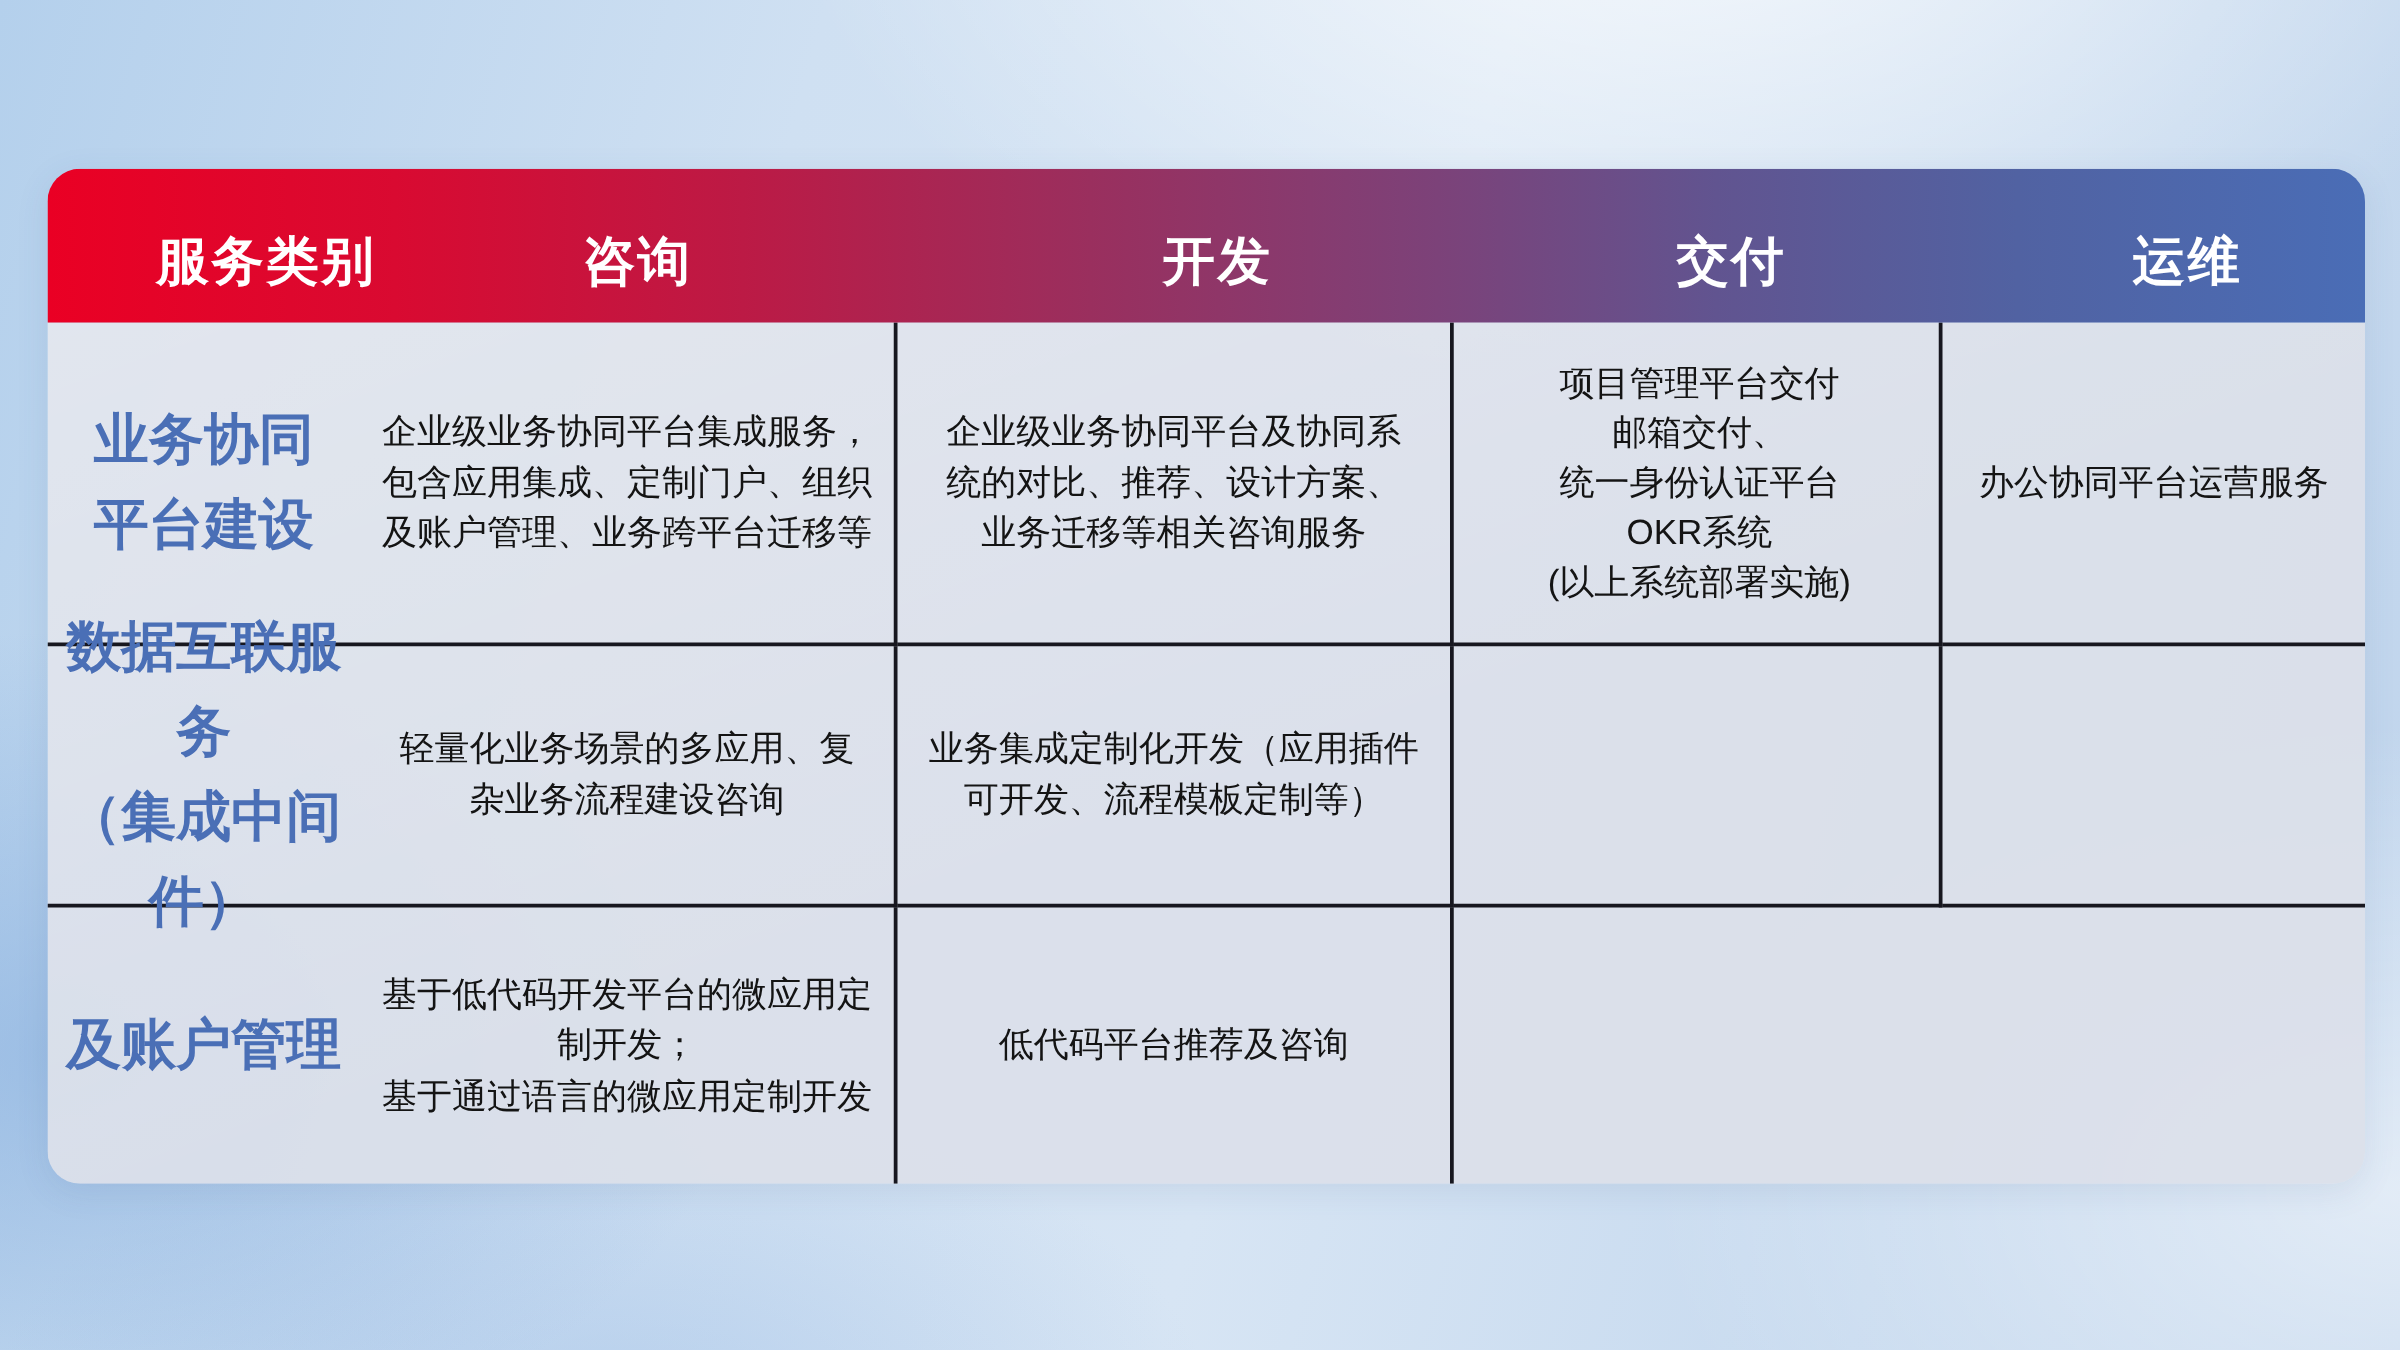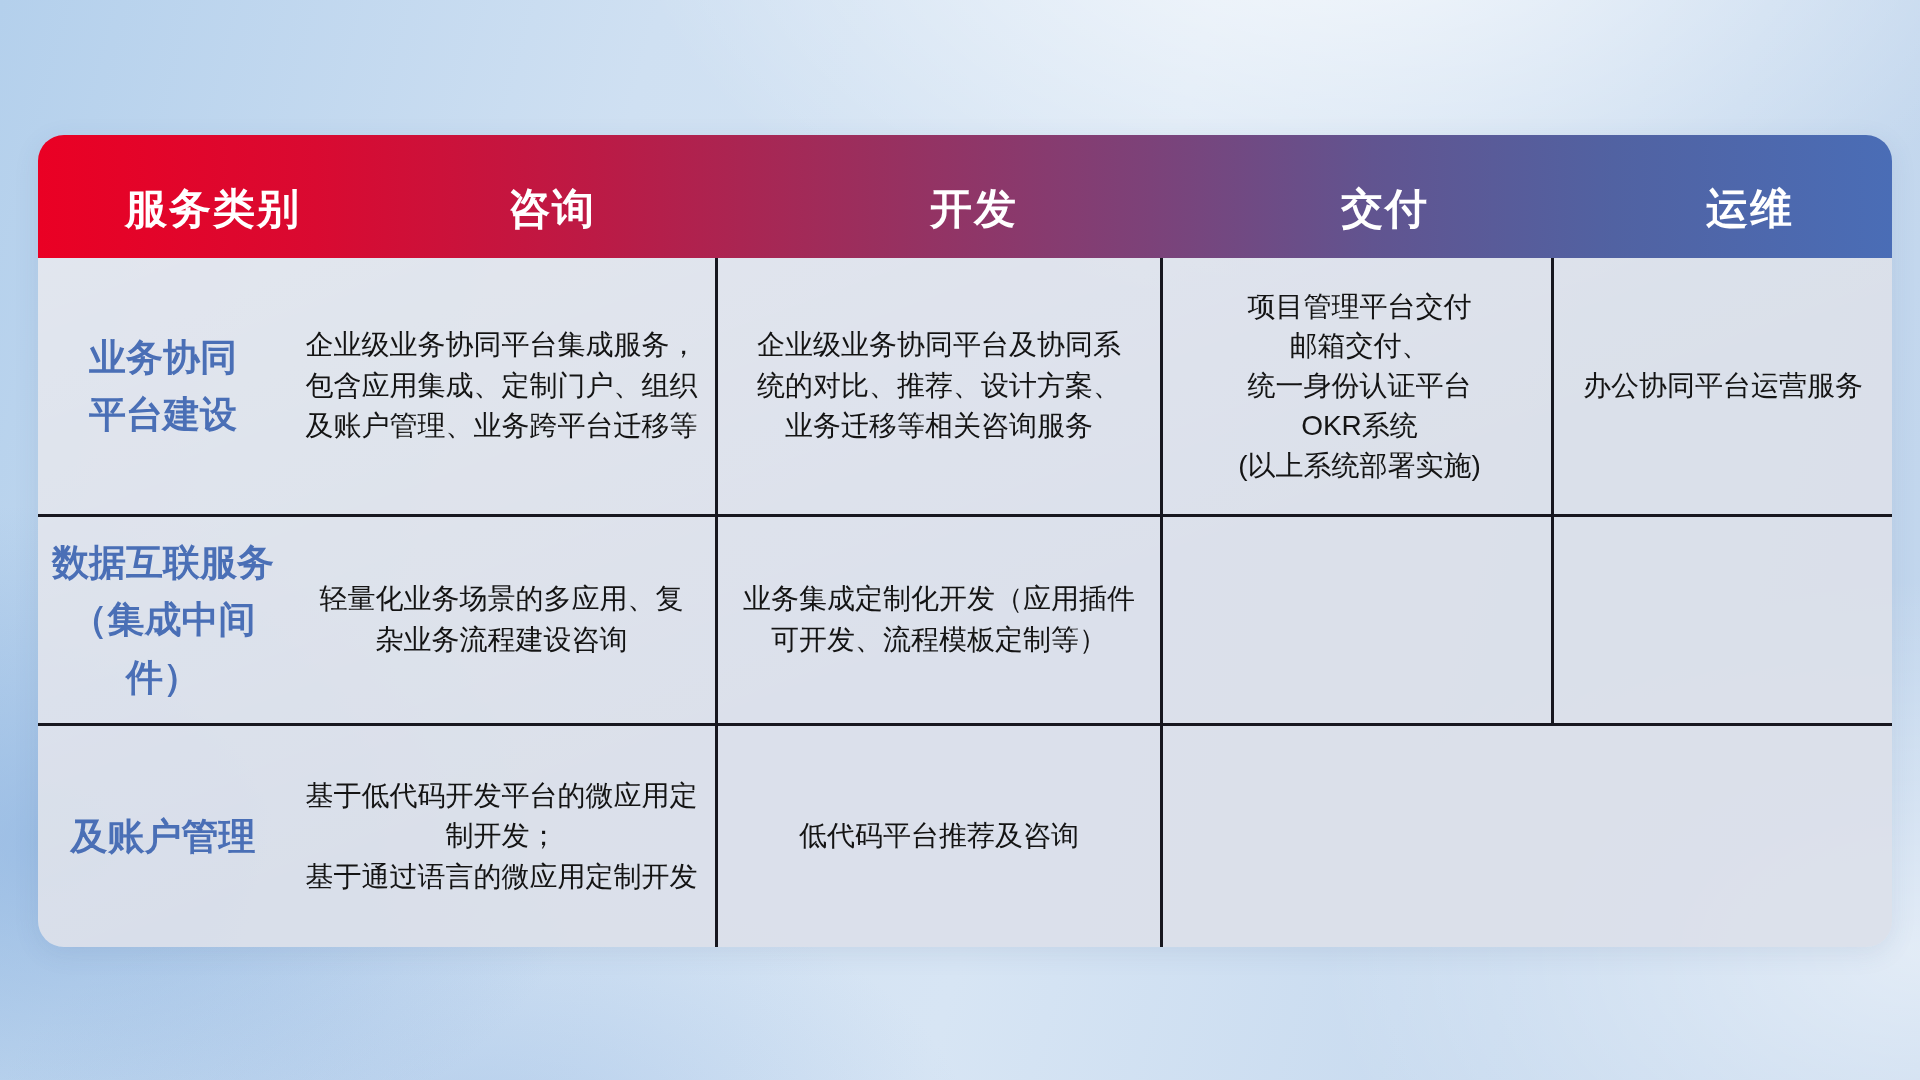--- a/index.html
+++ b/index.html
@@ -35,21 +35,21 @@
     position: absolute;
     top: 60%;
     transform: translate(-50%, -50%);
     color: #ffffff;
     font-size: 42px;
     font-weight: 700;
     letter-spacing: 2px;
     white-space: nowrap;
   }
   .hl-1 { left: 127px; margin-left: 48px; }
-  .hl-2 { left: 514px; }
+  .hl-2 { left: 472px; }
   .hl-3 { left: 936px; }
   .hl-4 { left: 1347px; }
   .hl-5 { left: 1712px; font-family: Liberation Serif, serif; }
 
   .card-body {
     display: grid;
     grid-template-columns: 250px 430px 445px 391px 338px;
     grid-template-rows: 259px 209px 221px;
     height: 689px;
     background:
@@ -62,21 +62,21 @@
     align-items: center;
     justify-content: center;
     text-align: center;
     padding: 8px 14px;
     font-size: 28px;
     line-height: 1.45;
     color: #141414;
     white-space: pre-line;
   }
   .cell.cat {
-    font-size: 37px;
+    font-size: 44px;
     font-weight: 700;
     color: #4a6fb6;
     line-height: 1.55;
     padding: 8px 6px;
   }
   .cell.delivery-tall { line-height: 1.42; padding-left: 19px; }
 
   .br { border-right: 3px solid #17171f; }
   .bb { border-bottom: 3px solid #17171f; }
 </style>

